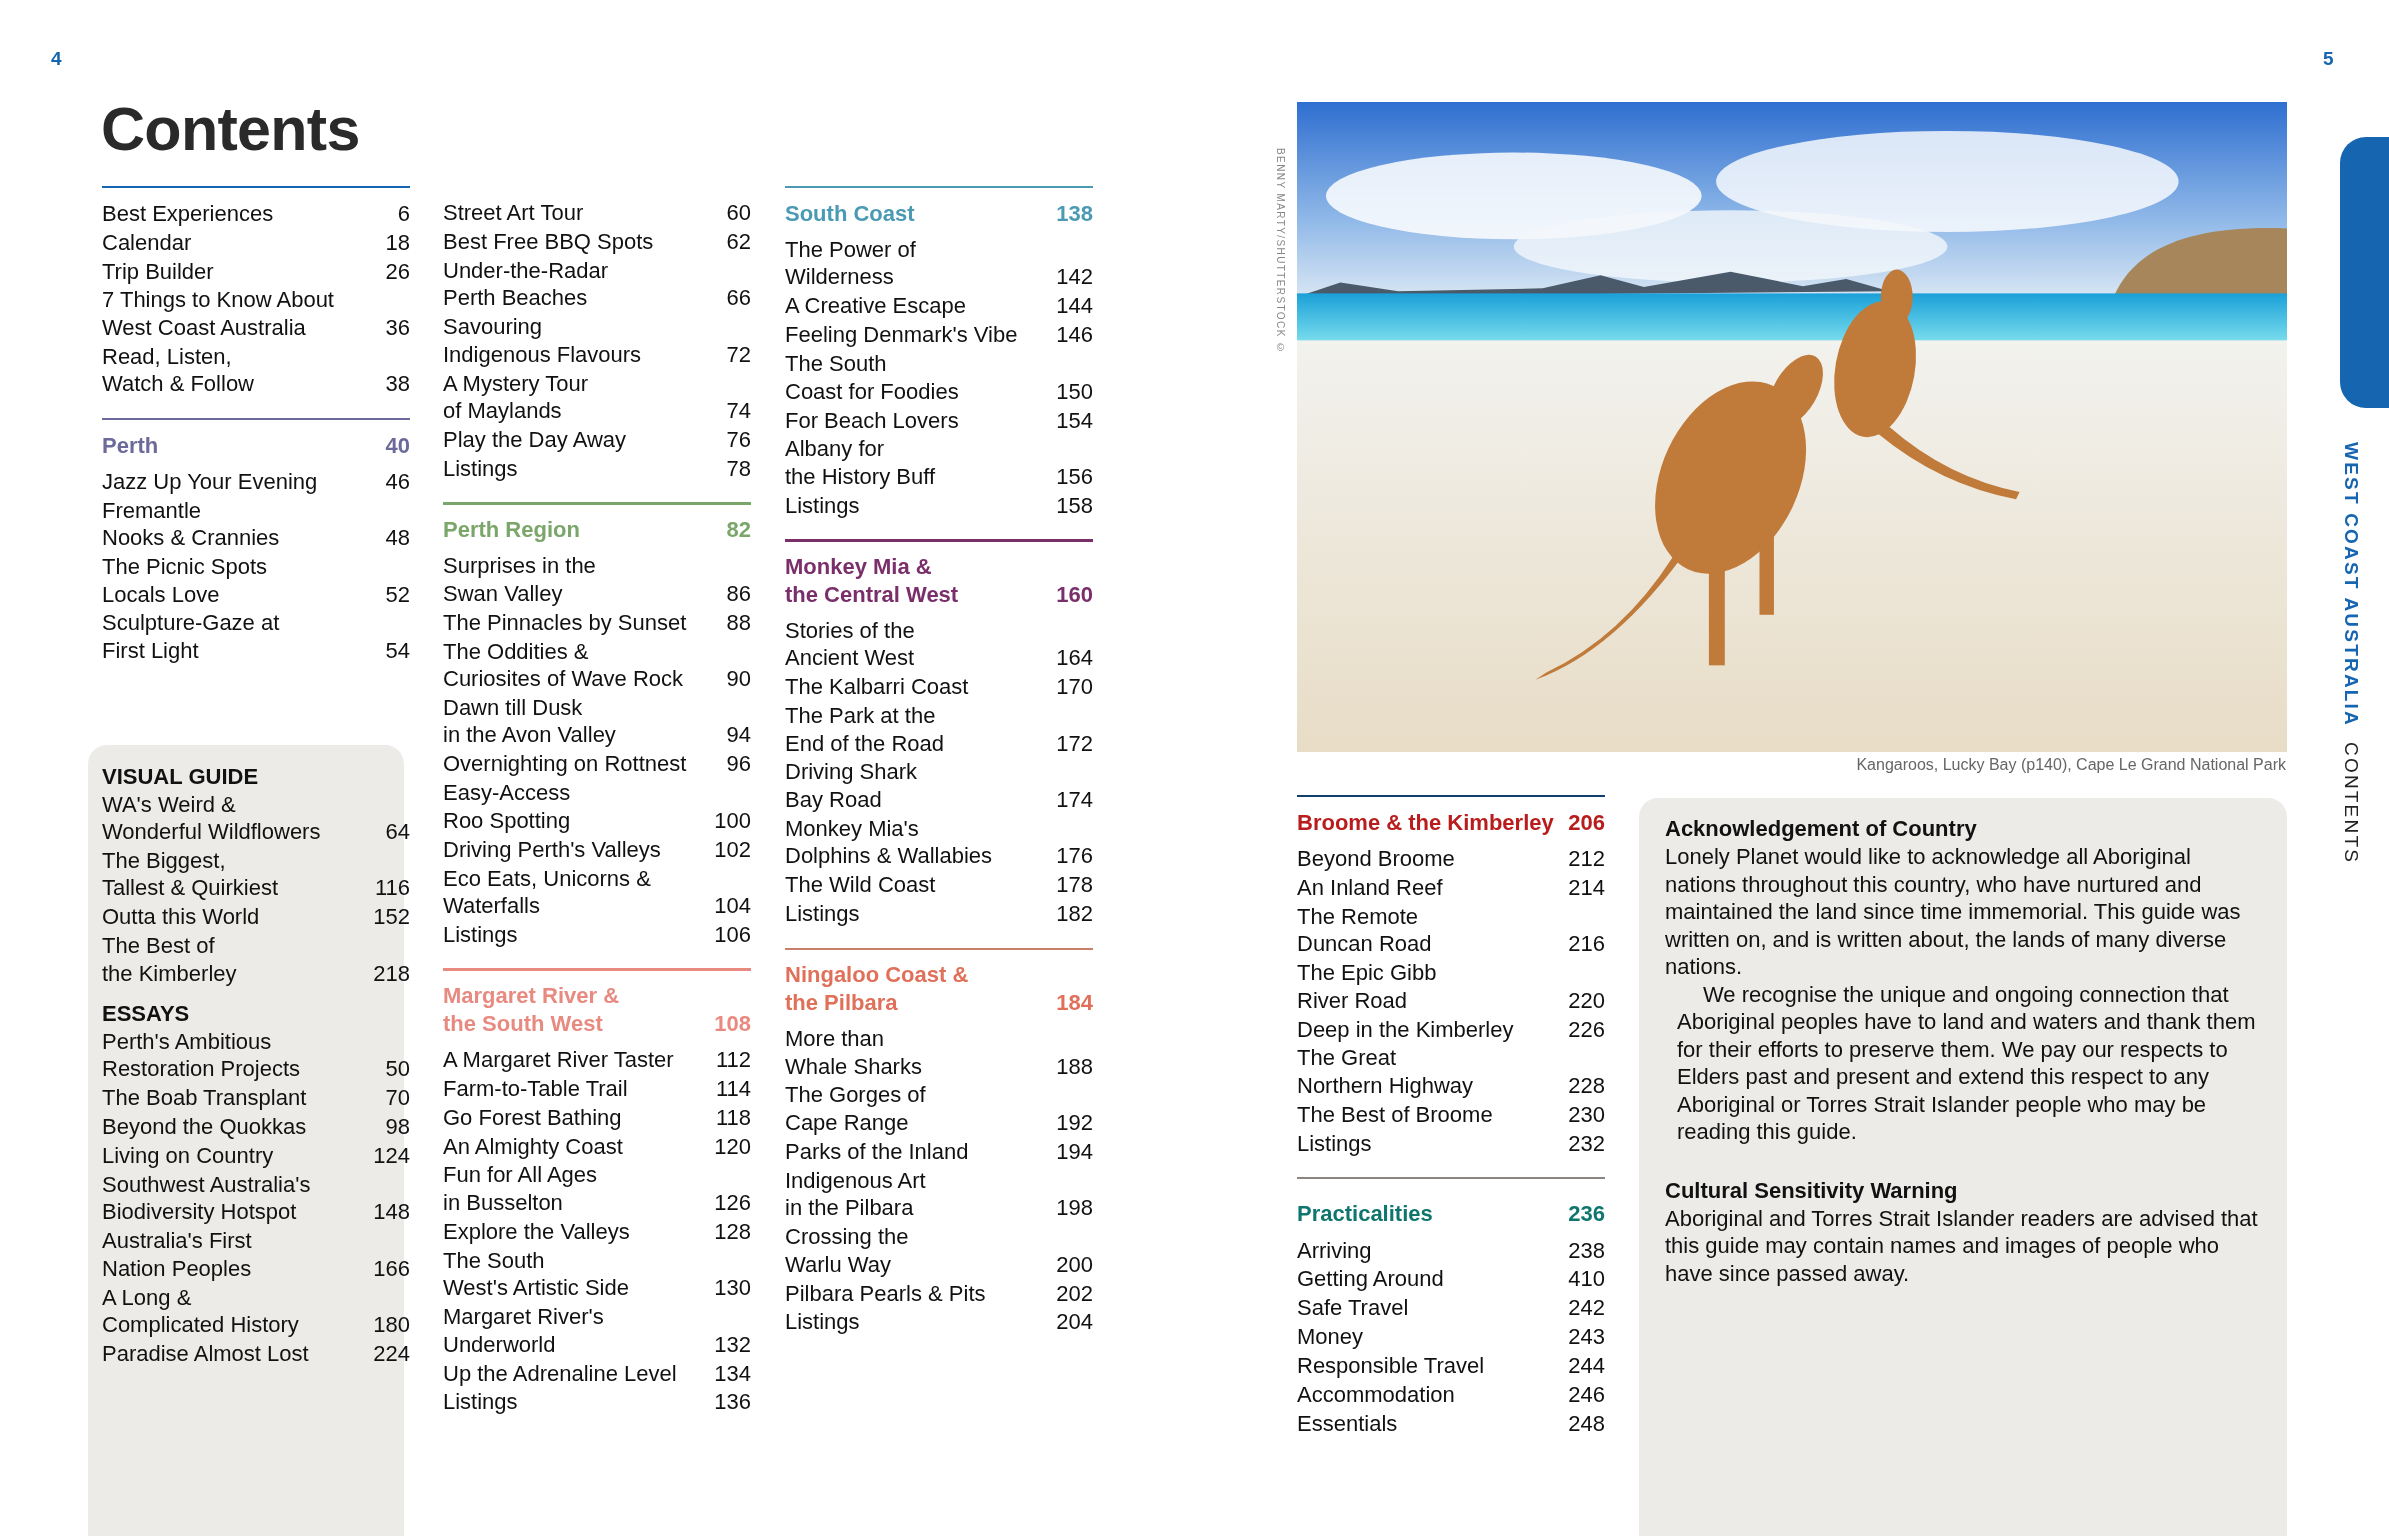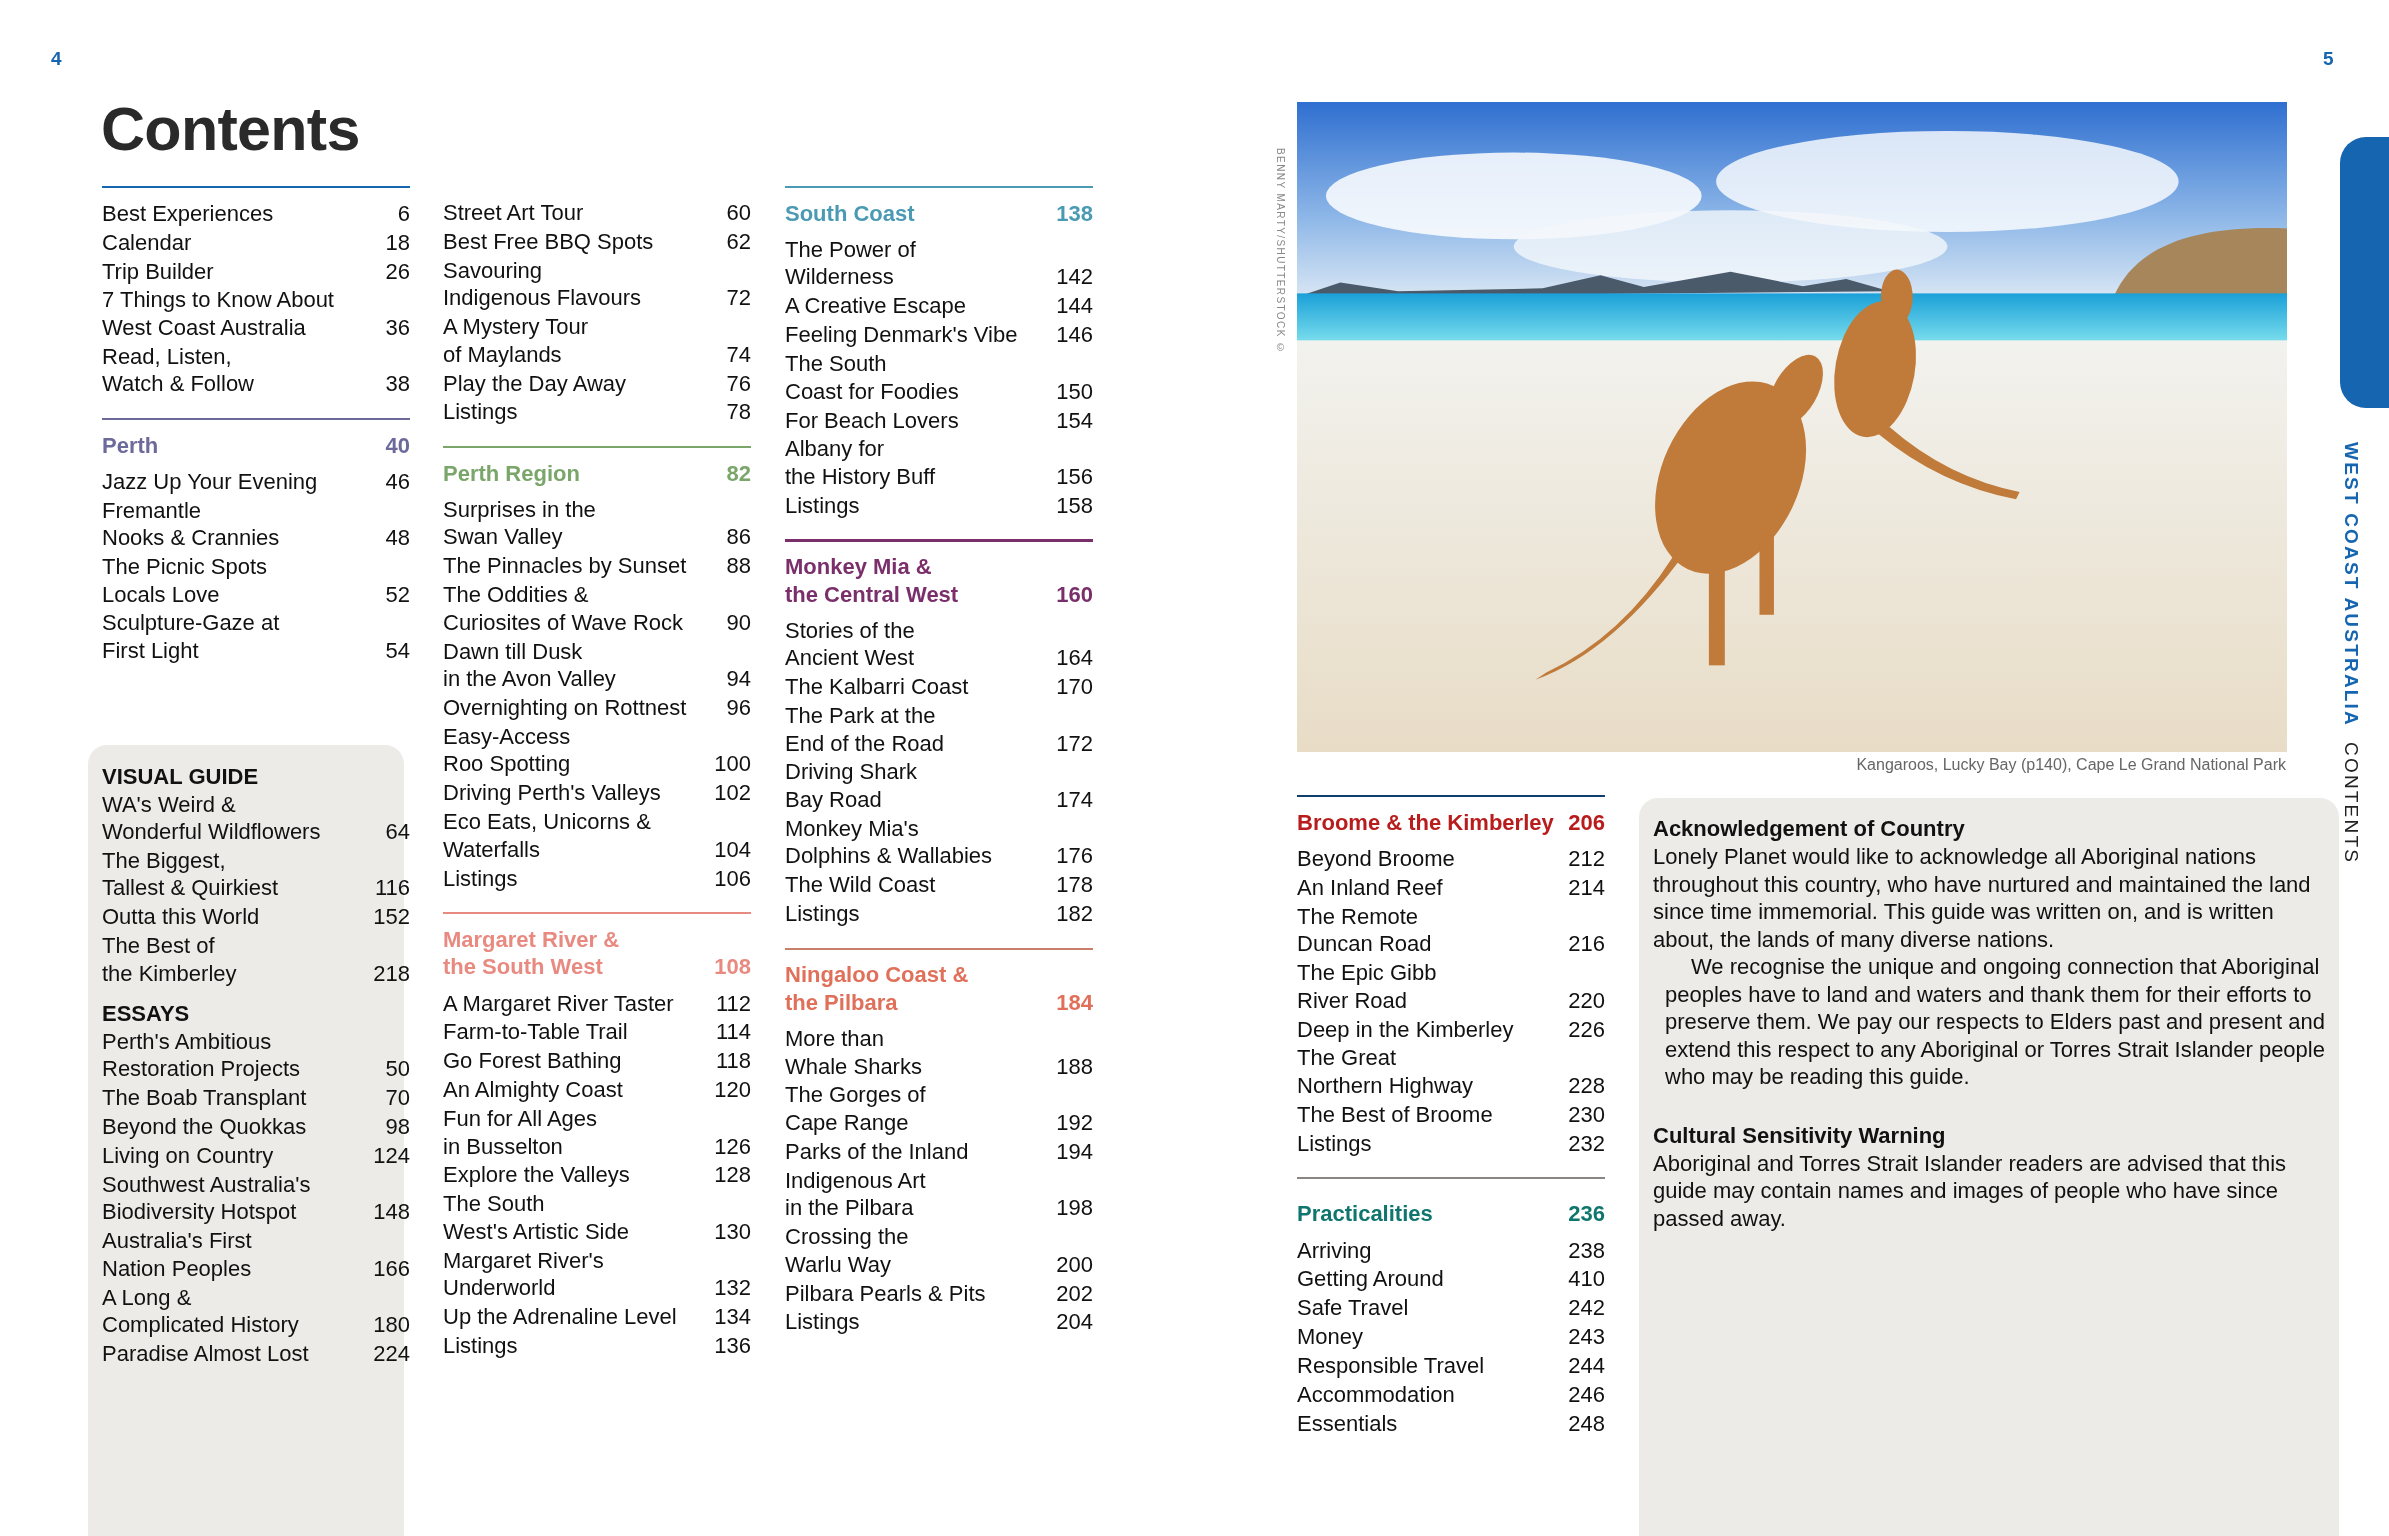--- a/index.html
+++ b/index.html
@@ -24,21 +24,21 @@
   .box-head { font-size: 22px; font-weight: 700; line-height: 27.5px; }
 
   .photo { position: absolute; left: 1297px; top: 102px; width: 990px; height: 650px; overflow: hidden; }
   .credit { position: absolute; left: 1275px; top: 148px; writing-mode: vertical-rl; font-size: 10px; letter-spacing: 1.4px; color: #888; }
   .caption { position: absolute; right: 103px; top: 756px; font-size: 16px; color: #666; }
 
   .tab { position: absolute; left: 2340px; top: 137px; width: 58px; height: 271px; background: #1565b0; border-radius: 26px 0 0 26px; }
   .spine { position: absolute; left: 2340px; top: 442px; writing-mode: vertical-rl; font-size: 19px; letter-spacing: 2.2px; color: #222; }
   .spine b { color: #1565b0; }
 
-  .ack { position: absolute; left: 1639px; top: 798px; width: 700px; height: 738px; background: #ecebe8; border-radius: 19px 19px 0 0; padding: 16px 14px; }
+  .ack { position: absolute; left: 1639px; top: 798px; width: 648px; height: 738px; background: #ecebe8; border-radius: 19px 19px 0 0; padding: 16px 26px; }
   .ack h3 { font-size: 22px; line-height: 29px; font-weight: 700; }
   .ack p { font-size: 22px; line-height: 27.5px; }
   .ack p.ind { text-indent: 26px; margin-left: 12px; }
 </style>
 </head>
 <body>
 
 <div class="page-num left">4</div>
 <div class="page-num right">5</div>
 <h1 class="title">Contents</h1>
@@ -164,20 +164,25 @@
 
 <div class="col" style="left:443px; top:199px;">
   <div class="group">
       <div class="entry">
         <span class="t">Street Art Tour</span>
         <span class="p">60</span>
       </div>
       <div class="entry">
         <span class="t">Best Free BBQ Spots</span>
         <span class="p">62</span>
+      </div>
+      <div class="entry">
+        <span class="t">Under-the-Radar
+Perth Beaches</span>
+        <span class="p">66</span>
       </div>
       <div class="entry">
         <span class="t">Savouring
 Indigenous Flavours</span>
         <span class="p">72</span>
       </div>
       <div class="entry">
         <span class="t">A Mystery Tour
 of Maylands</span>
         <span class="p">74</span>

